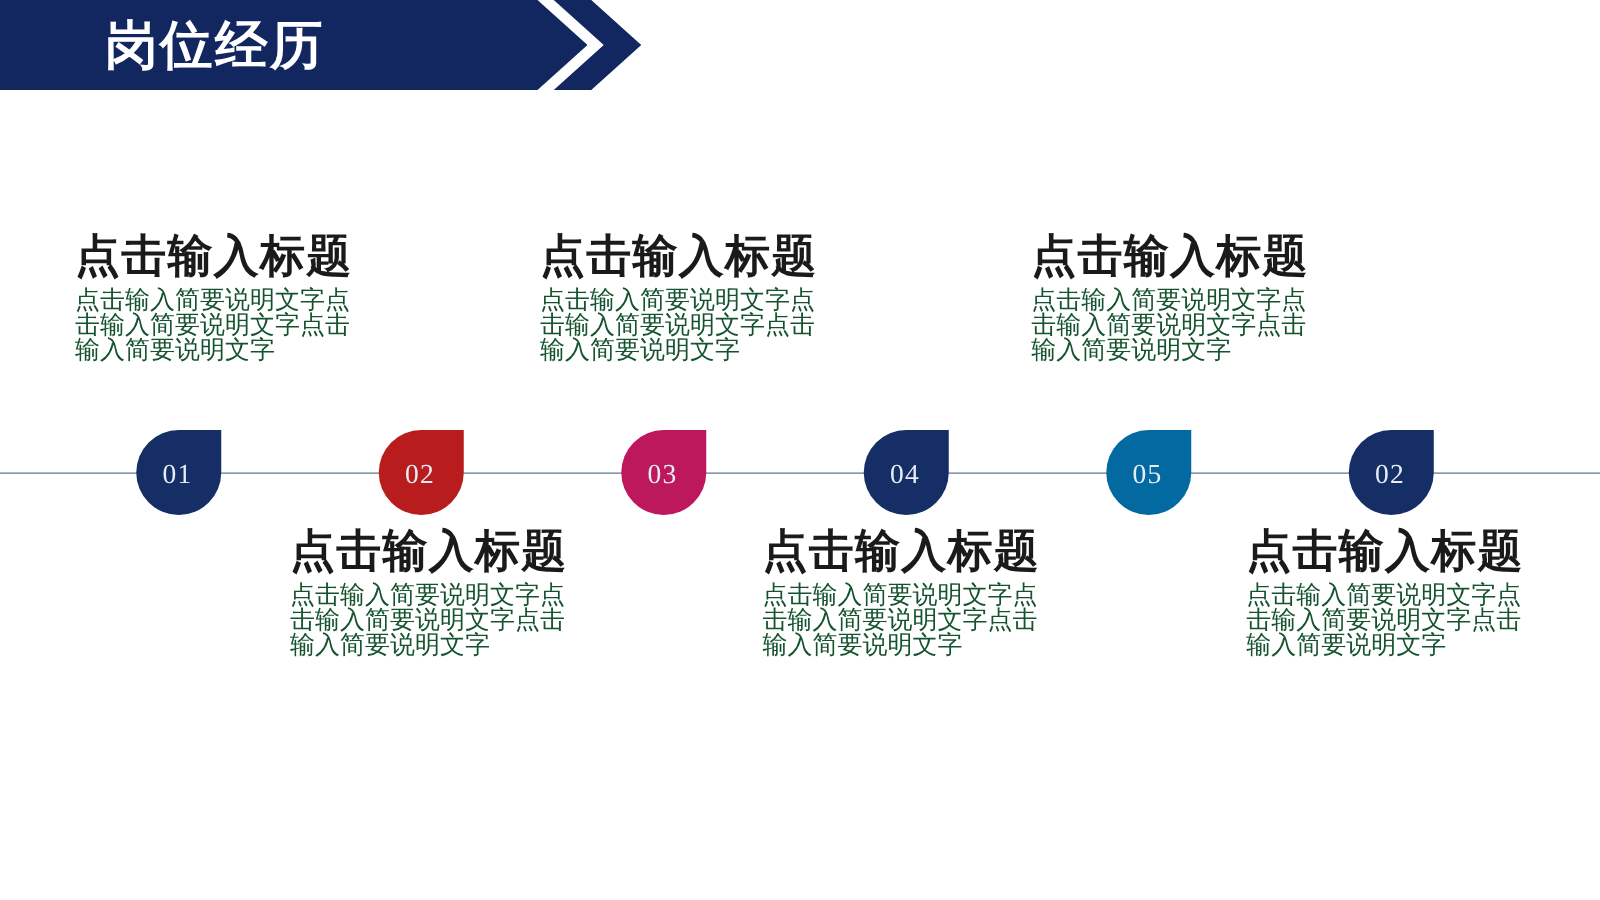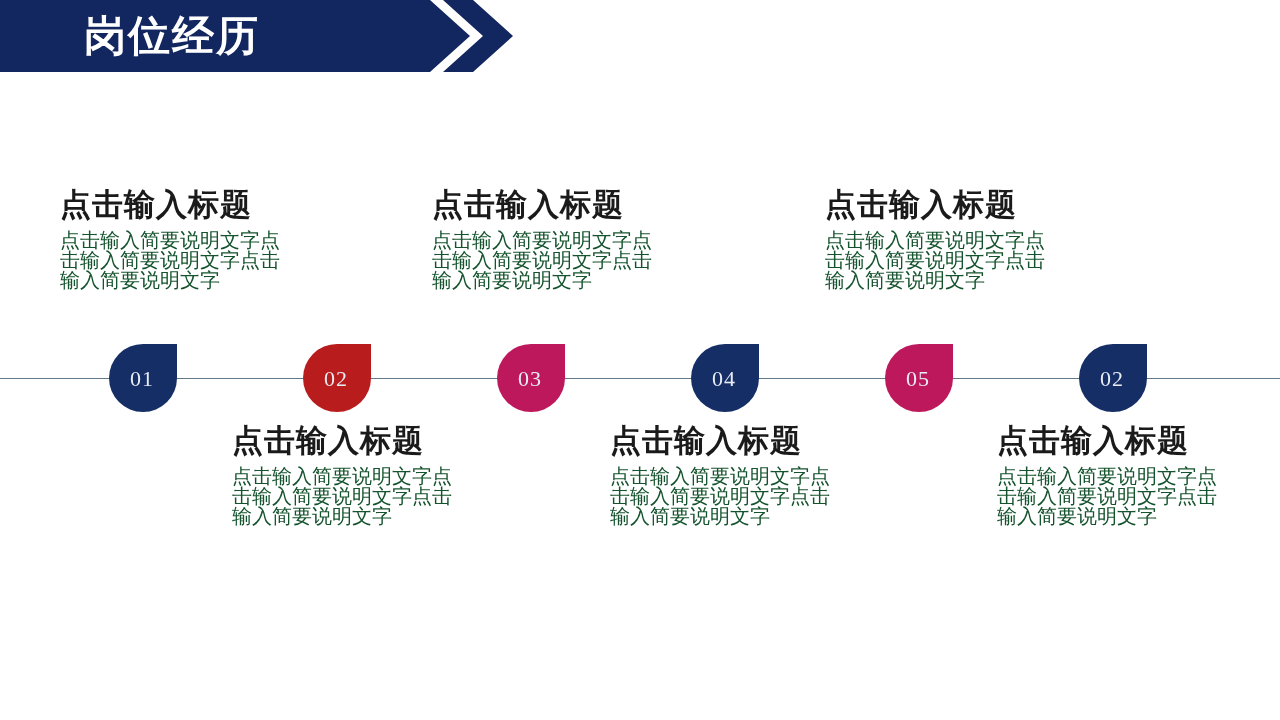--- a/index.html
+++ b/index.html
@@ -82,21 +82,21 @@
     margin-top: 2px;
     margin-left: -2px;
   }
 
   
   .block {
     position: absolute;
     width: 250px;
   }
   .block-title {
-    font-size: 31px;
+    font-size: 36px;
     font-weight: bold;
     color: #1a1a1a;
     line-height: 34px;
     letter-spacing: 1px;
     margin: 0 0 8px 0;
     white-space: nowrap;
   }
   .block-body {
     font-size: 20px;
     color: #14532d;
@@ -125,21 +125,21 @@
     </div>
     <div class="marker" style="left: 303px; background: #b91c1c;">
       <span class="marker-num" style="color: rgb(232, 236, 245);">02</span>
     </div>
     <div class="marker" style="left: 497px; background: #be185d;">
       <span class="marker-num" style="color: rgb(232, 236, 245);">03</span>
     </div>
     <div class="marker" style="left: 691px; background: rgb(21, 46, 102);">
       <span class="marker-num" style="color: rgb(232, 236, 245);">04</span>
     </div>
-    <div class="marker" style="left: 885px; background: #be185d;">
+    <div class="marker" style="left: 885px; background: #0369a1;">
       <span class="marker-num" style="color: rgb(232, 236, 245);">05</span>
     </div>
     <div class="marker" style="left: 1079px; background: rgb(21, 46, 102);">
       <span class="marker-num" style="color: rgb(232, 236, 245);">02</span>
     </div>
   </div>
 
 <div id="blocks-root">
     <div class="block top" style="left: 60px; top: 188px;">
       <div class="block-title">点击输入标题</div>

